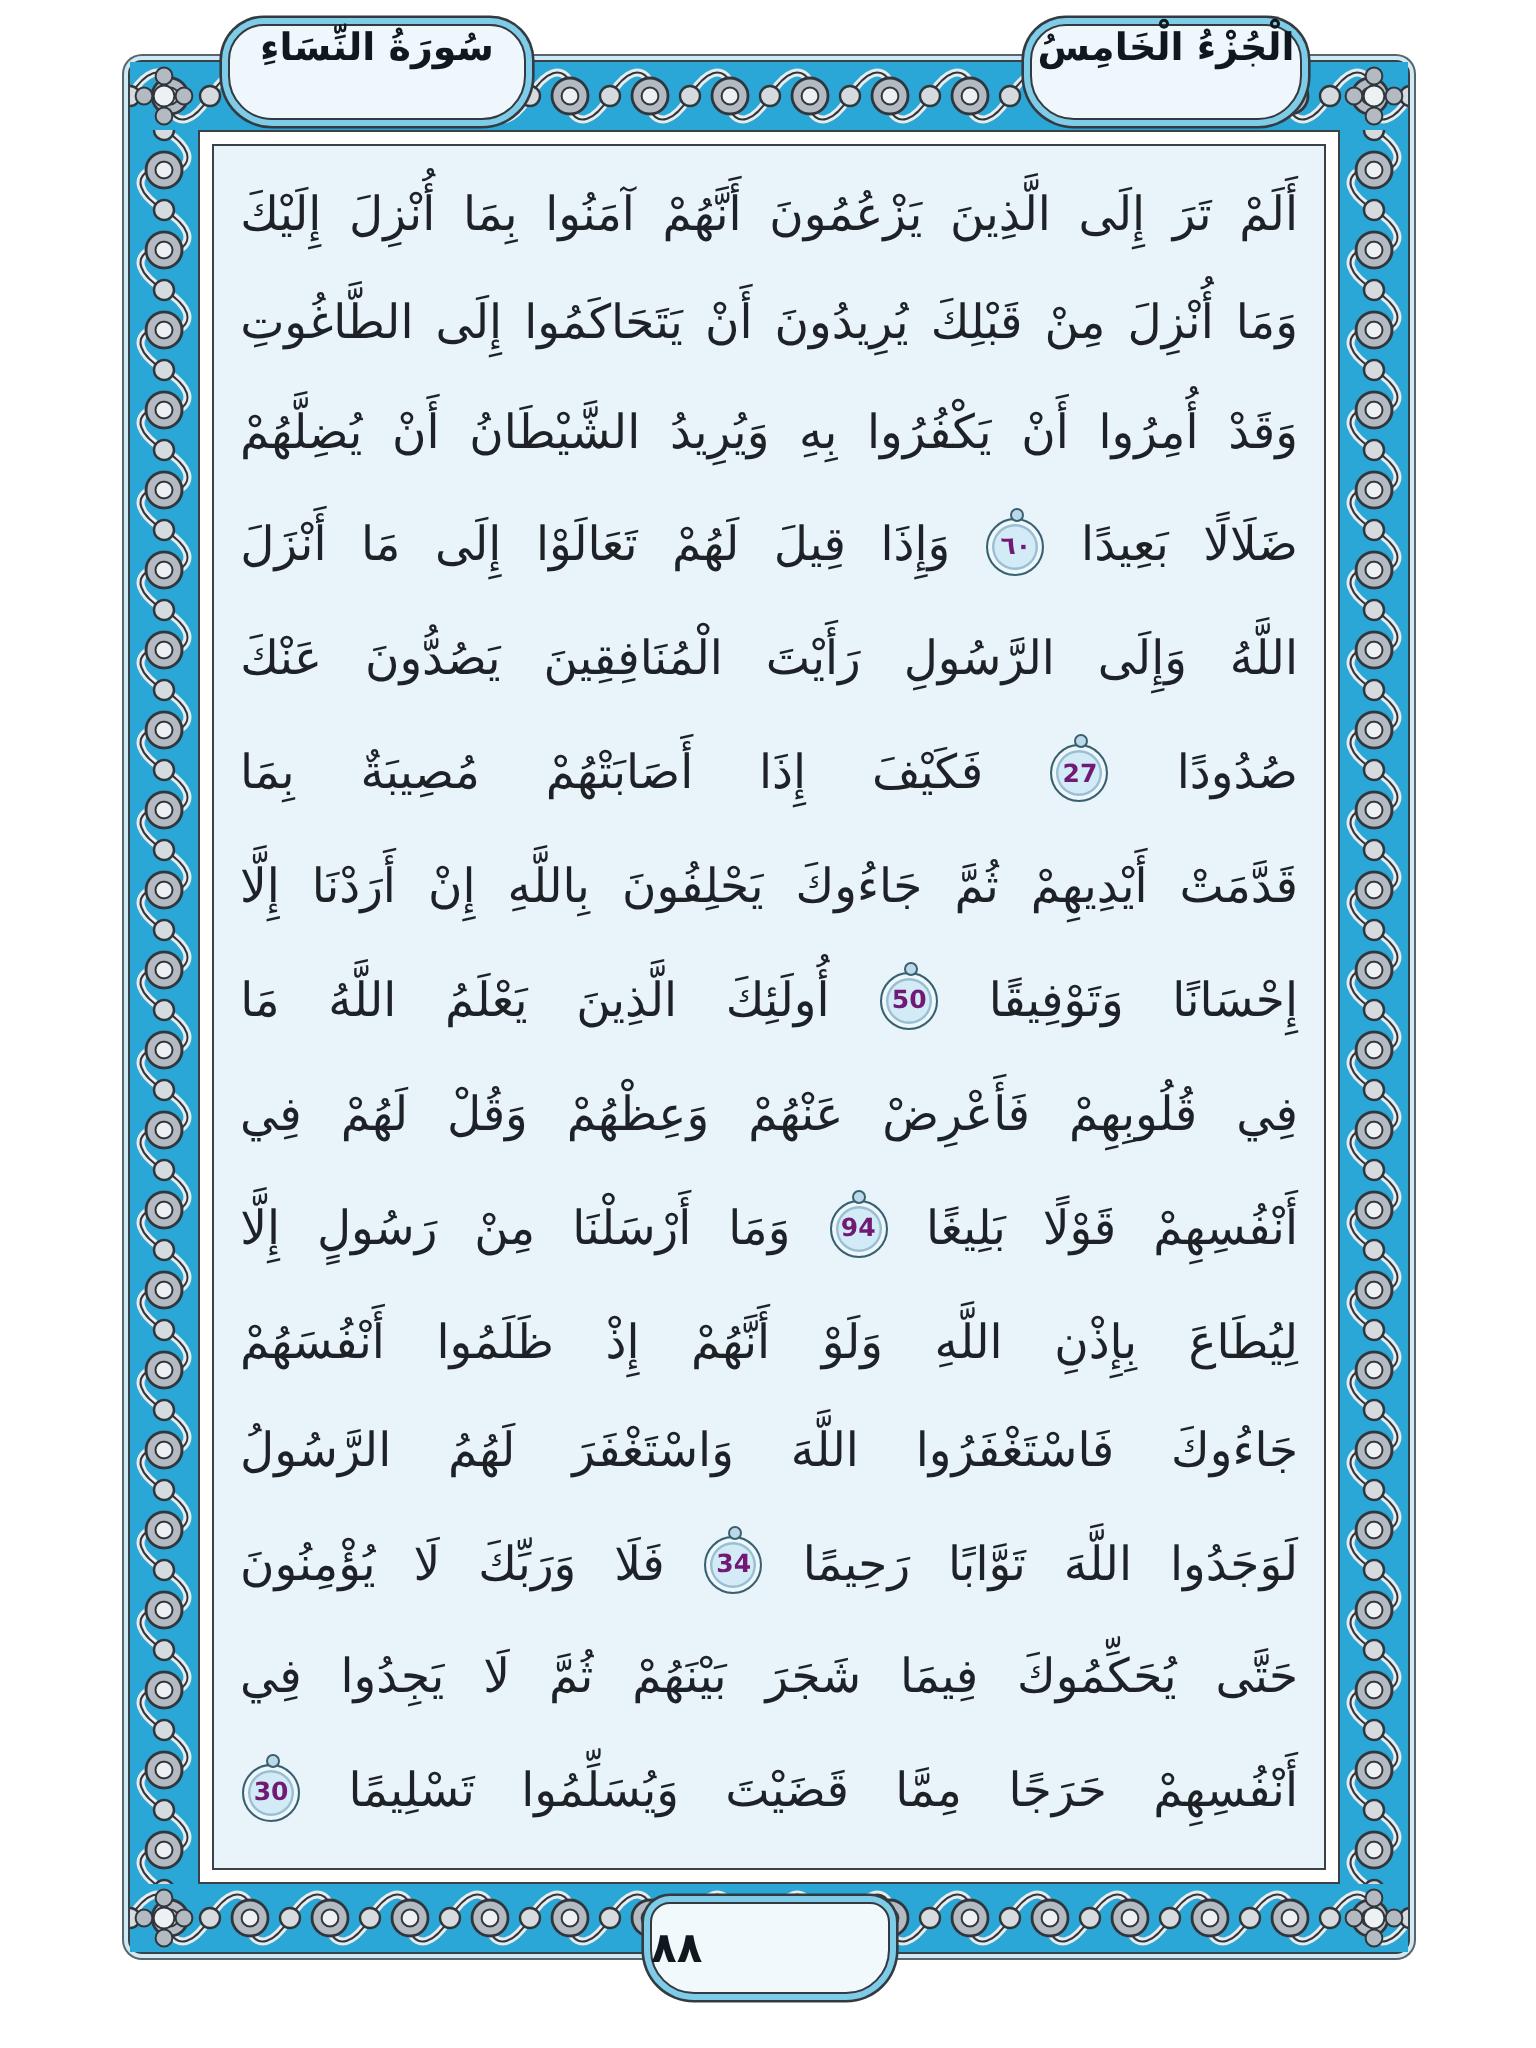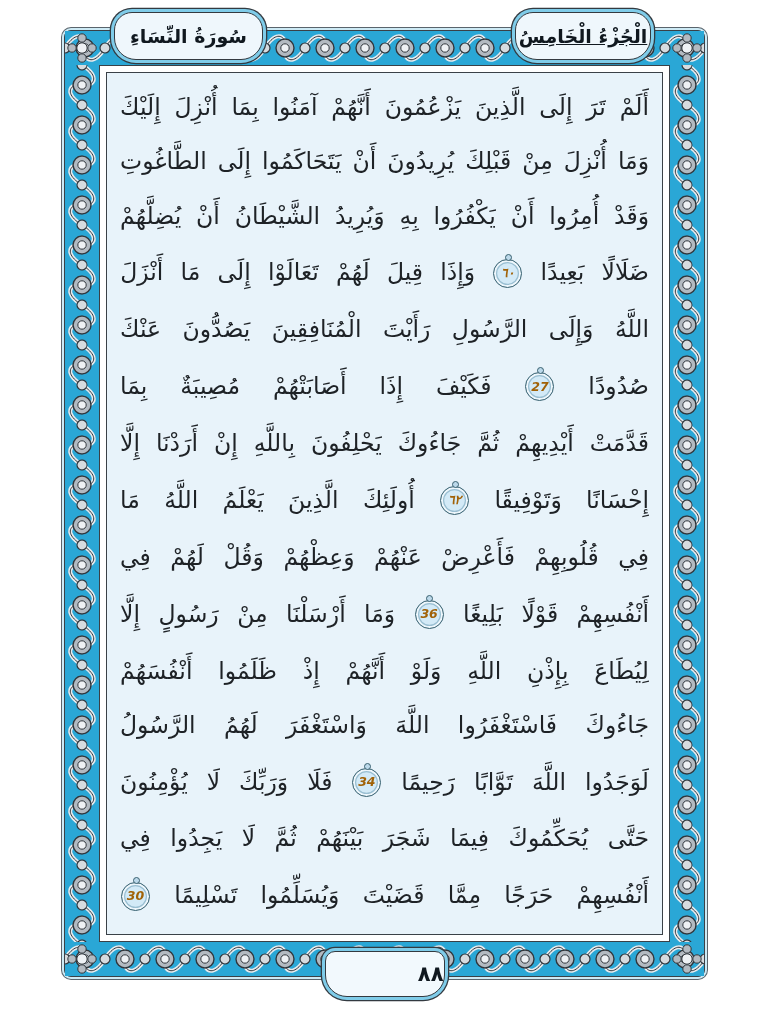--- a/index.html
+++ b/index.html
@@ -41,49 +41,49 @@
   .line{
     display:flex;justify-content:space-between;align-items:center;
     direction:rtl;font-size:23.5px;color:#1E2226;white-space:nowrap;
     line-height:1.0;
   }
   .line .w{flex:0 0 auto;}
   .ayah{
     flex:0 0 auto;width:27px;height:27px;min-width:27px;border-radius:50%;
     background:#D3EAF7;border:1.2px solid #38606f;
     box-shadow:inset 0 0 0 2px #eef7fc, inset 0 0 0 3.2px #9abfd2;
-    color:#a16207;font-size:12.5px;font-weight:bold;
+    color:#701a75;font-size:12.5px;font-weight:bold;
     display:inline-flex;align-items:center;justify-content:center;
-    position:relative;margin:0 1px;font-style:italic;
+    position:relative;margin:0 1px;
   }
   .ayah::before{
     content:"";position:absolute;top:-6px;left:50%;margin-left:-3px;
     width:5px;height:5px;background:#bcd9ea;border:1px solid #38606f;border-radius:50%;
   }
 
   
   .cartouche{
     position:absolute;top:-19px;height:46px;z-index:5;
     background:#EFF7FC;border:1.3px solid #333a40;
     border-radius:18px 18px 22px 22px;
     box-shadow:0 0 0 3px #7fcce9, 0 0 0 4.3px #333a40;
-    display:flex;align-items:center;justify-content:center;
+    display:flex;justify-content:center;
     direction:rtl;font-size:19px;font-weight:bold;color:#10181f;
   }
   .cartouche-surah{left:49px;width:147px;}
-  .cartouche-juz{left:450px;width:134px;text-decoration:underline;}
+  .cartouche-juz{left:450px;width:134px;}
 
   
   .page-tab{
     position:absolute;bottom:-21px;left:50%;transform:translateX(-50%);
     width:118px;height:44px;z-index:5;
     background:#F2F9FD;border:1.3px solid #333a40;
     border-radius:10px 10px 22px 22px;
     box-shadow:0 0 0 3px #7fcce9, 0 0 0 4.3px #333a40;
-    display:flex;align-items:center;justify-content:flex-start;
+    display:flex;align-items:center;justify-content:flex-end;
     font-size:21px;font-weight:bold;color:#10181f;
   }
 </style>
 </head>
 <body>
 
 <svg width="0" height="0" style="position:absolute" aria-hidden="true">
   <defs>
     <pattern id="ornH" width="40" height="34" patternUnits="userSpaceOnUse">
       <rect width="40" height="34" fill="#2AA7D6"></rect>
@@ -224,42 +224,42 @@
             <span class="w">جَاءُوكَ</span>
             <span class="w">يَحْلِفُونَ</span>
             <span class="w">بِاللَّهِ</span>
             <span class="w">إِنْ</span>
             <span class="w">أَرَدْنَا</span>
             <span class="w">إِلَّا</span>
           </div>
           <div class="line">
             <span class="w">إِحْسَانًا</span>
             <span class="w">وَتَوْفِيقًا</span>
-            <span class="ayah">٦٢</span>
+            <span class="ayah">50</span>
             <span class="w">أُولَئِكَ</span>
             <span class="w">الَّذِينَ</span>
             <span class="w">يَعْلَمُ</span>
             <span class="w">اللَّهُ</span>
             <span class="w">مَا</span>
           </div>
           <div class="line">
             <span class="w">فِي</span>
             <span class="w">قُلُوبِهِمْ</span>
             <span class="w">فَأَعْرِضْ</span>
             <span class="w">عَنْهُمْ</span>
             <span class="w">وَعِظْهُمْ</span>
             <span class="w">وَقُلْ</span>
             <span class="w">لَهُمْ</span>
             <span class="w">فِي</span>
           </div>
           <div class="line">
             <span class="w">أَنْفُسِهِمْ</span>
             <span class="w">قَوْلًا</span>
             <span class="w">بَلِيغًا</span>
-            <span class="ayah">36</span>
+            <span class="ayah">94</span>
             <span class="w">وَمَا</span>
             <span class="w">أَرْسَلْنَا</span>
             <span class="w">مِنْ</span>
             <span class="w">رَسُولٍ</span>
             <span class="w">إِلَّا</span>
           </div>
           <div class="line">
             <span class="w">لِيُطَاعَ</span>
             <span class="w">بِإِذْنِ</span>
             <span class="w">اللَّهِ</span>

